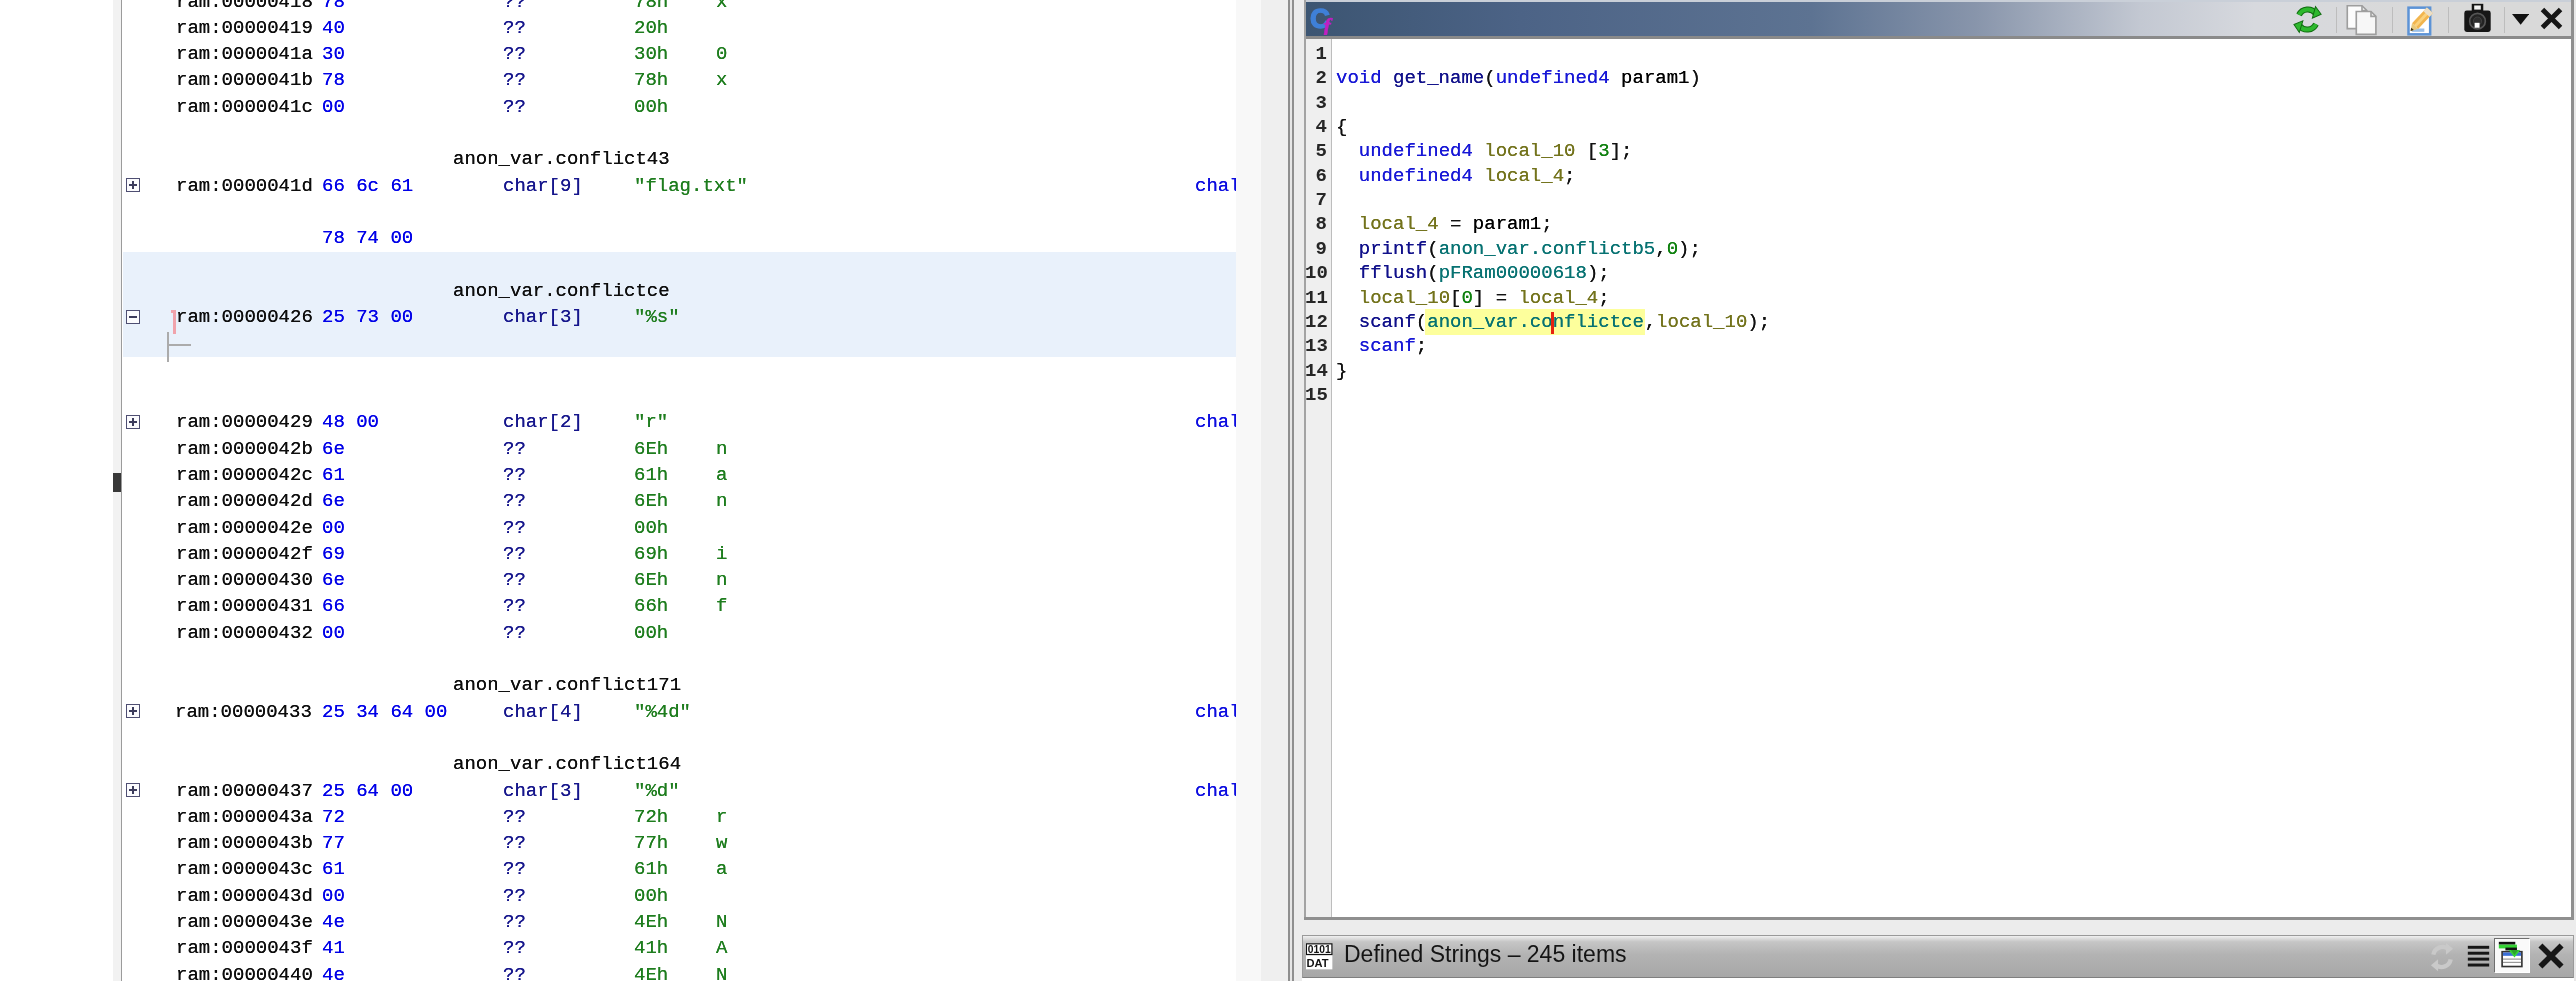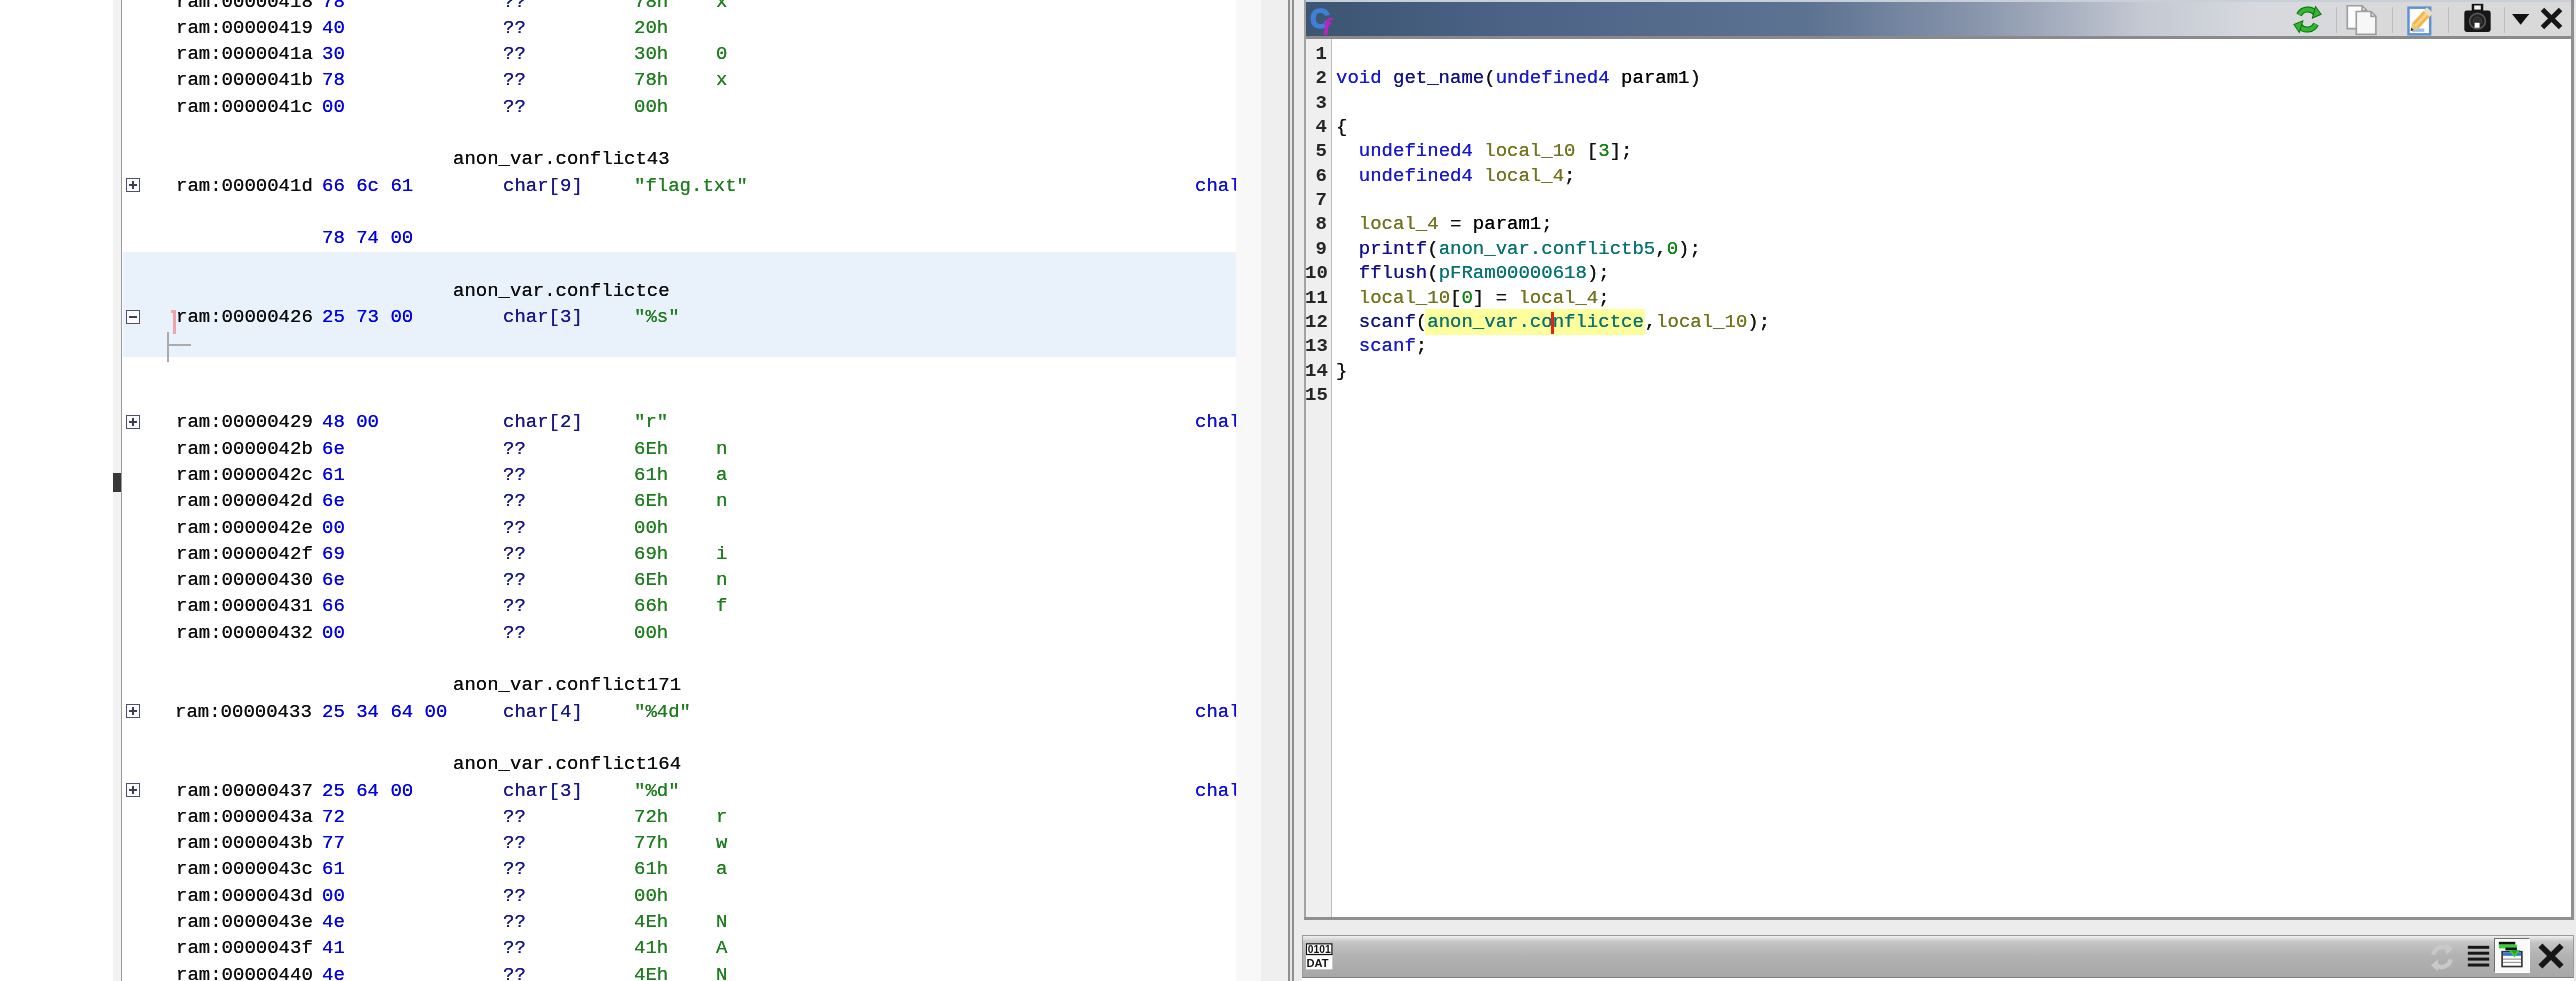--- a/index.html
+++ b/index.html
@@ -219,20 +219,21 @@
 <div class="abs dnum" style="left:1305px;top:383px">15</div>
 <div class="abs" id="dcaret"></div>
 <div class="abs" id="hgap"></div>
 <div class="abs" id="dspanel">
 <svg class="icon" style="left:3.3px;top:6.6px" width="28" height="28" viewBox="0 0 34 34">
 <rect x="0" y="0" width="32" height="32" fill="#ffffff"></rect>
 <rect x="0.5" y="1" width="31" height="13" fill="#ffffff" stroke="#111111" stroke-width="1.5"></rect>
 <text x="16" y="12" text-anchor="middle" font-family="Liberation Sans,sans-serif" font-size="12.5" font-weight="bold" fill="#111">0101</text>
 <text x="14" y="29" text-anchor="middle" font-family="Liberation Sans,sans-serif" font-size="13.5" font-weight="bold" fill="#111">DAT</text>
 </svg>
+<div id="dstext">Defined Strings – 245 items</div>
 <svg class="icon" style="left:1124px;top:5.8px" width="30" height="30" viewBox="0 0 38 38">
 <path d="M8 16 A 12 12 0 0 1 26 8" fill="none" stroke="#c9c9c9" stroke-width="5.5"></path>
 <polygon points="24,1 24,16 33,8.5" fill="#c9c9c9"></polygon>
 <path d="M30 22 A 12 12 0 0 1 12 30" fill="none" stroke="#c9c9c9" stroke-width="5.5"></path>
 <polygon points="14,22 14,37 5,29.5" fill="#c9c9c9"></polygon>
 </svg>
 <svg class="icon" style="left:1164px;top:9px" width="23" height="23" viewBox="0 0 28 28">
 <rect x="1" y="1" width="26" height="3.6" fill="#161616"></rect>
 <rect x="1" y="8.2" width="26" height="3.6" fill="#161616"></rect>
 <rect x="1" y="15.4" width="26" height="3.6" fill="#161616"></rect>

